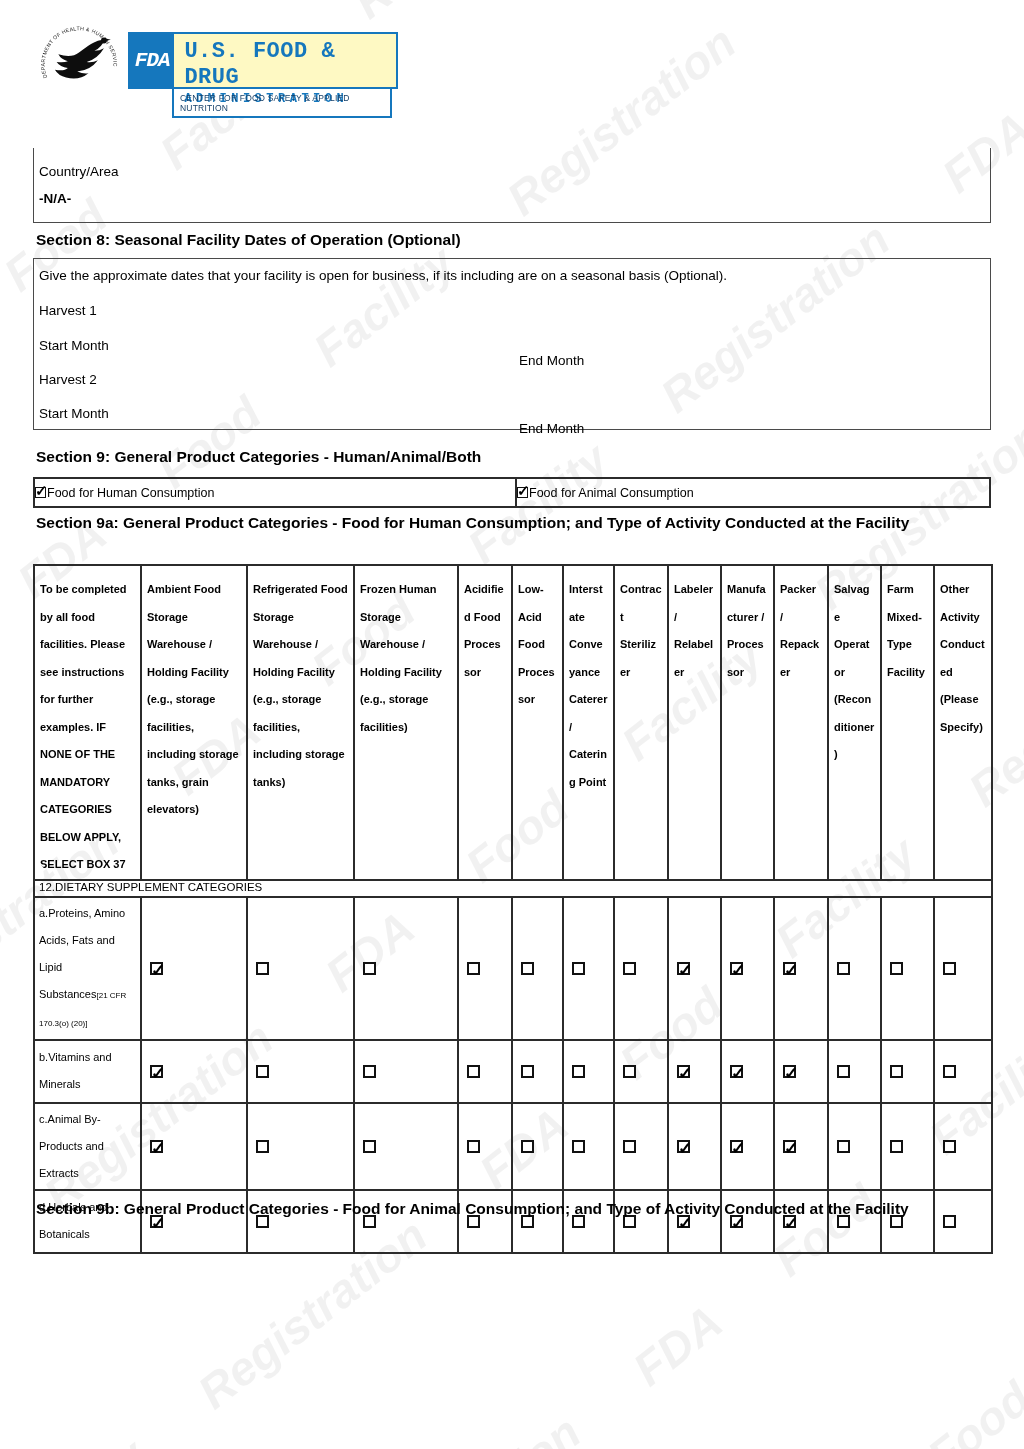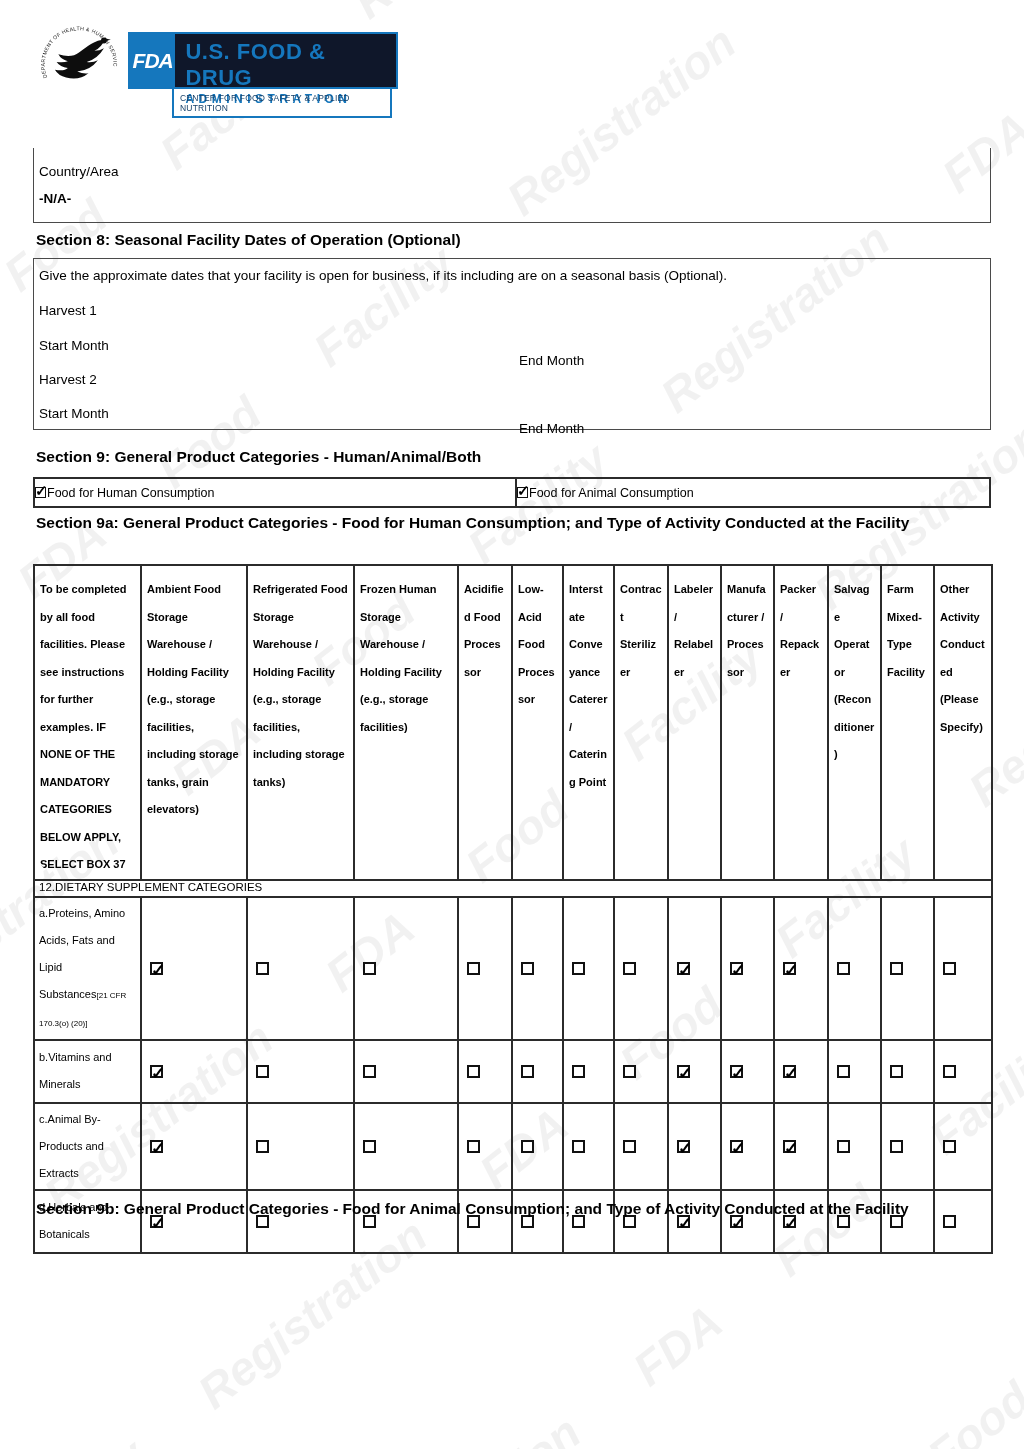--- a/index.html
+++ b/index.html
@@ -14,21 +14,21 @@
     position:absolute; left:-700px; top:-700px; width:2900px; height:2900px;
     transform:rotate(-38deg); transform-origin:center;
     font-style:italic; font-weight:bold; font-size:47px; line-height:250px;
     word-spacing:70px; color:rgba(0,0,0,0.055); white-space:normal;
   }
   
   .logos { position:absolute; left:0; top:0; width:1024px; height:130px; z-index:2; }
   .hhs { position:absolute; left:36px; top:16px; }
   .fda-wrap { position:absolute; left:128px; top:32px; }
   .fda-main {
-    display:flex; border:2px solid #1577bd; width:270px; height:57px; background:#0f172a;
+    display:flex; border:2px solid #1577bd; width:270px; height:57px; background:#fef9c3;font-family:Liberation Mono, monospace;
   }
   .fda-sq {
     width:46px; background:#1577bd; color:#fff; display:flex; align-items:center; justify-content:center;
     font-weight:bold; font-style:italic; font-size:21px; letter-spacing:-1px;
   }
   .fda-txt { padding:5px 0 0 10px; }
   .fda-l1 { color:#1577bd; font-weight:bold; font-size:22px; letter-spacing:0.5px; line-height:26px; }
   .fda-l2 { color:#1577bd; font-weight:bold; font-size:12px; letter-spacing:4.5px; line-height:16px; }
   .fda-strip {
     margin-left:44px; width:220px; border:2px solid #1577bd; border-top:none; background:#fff;

